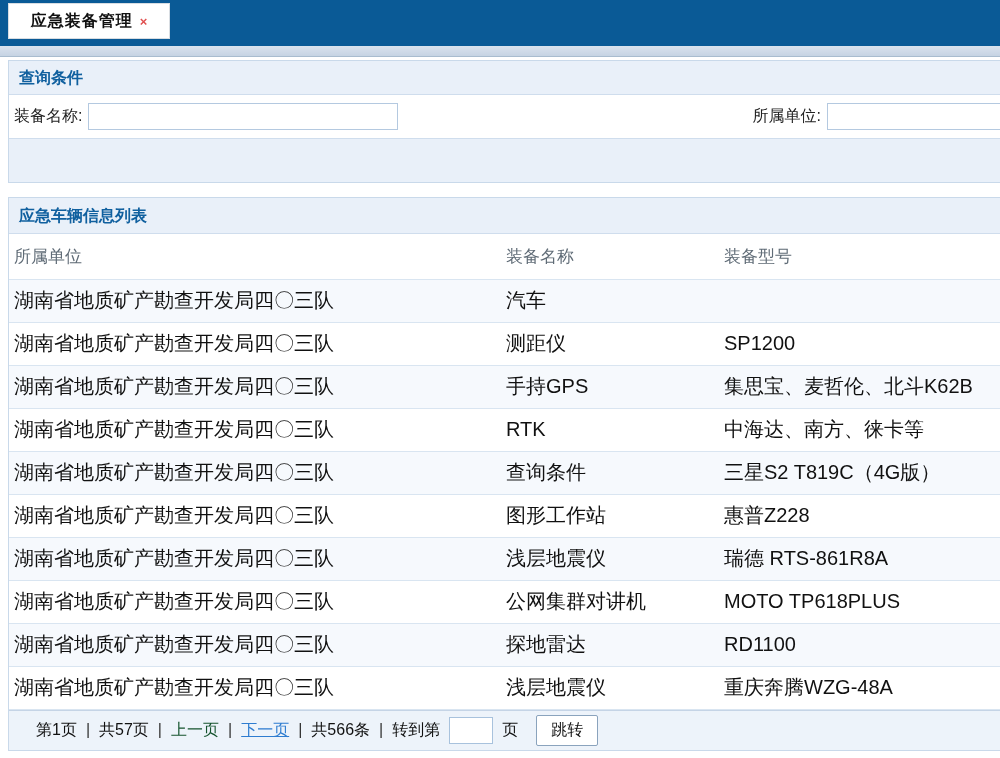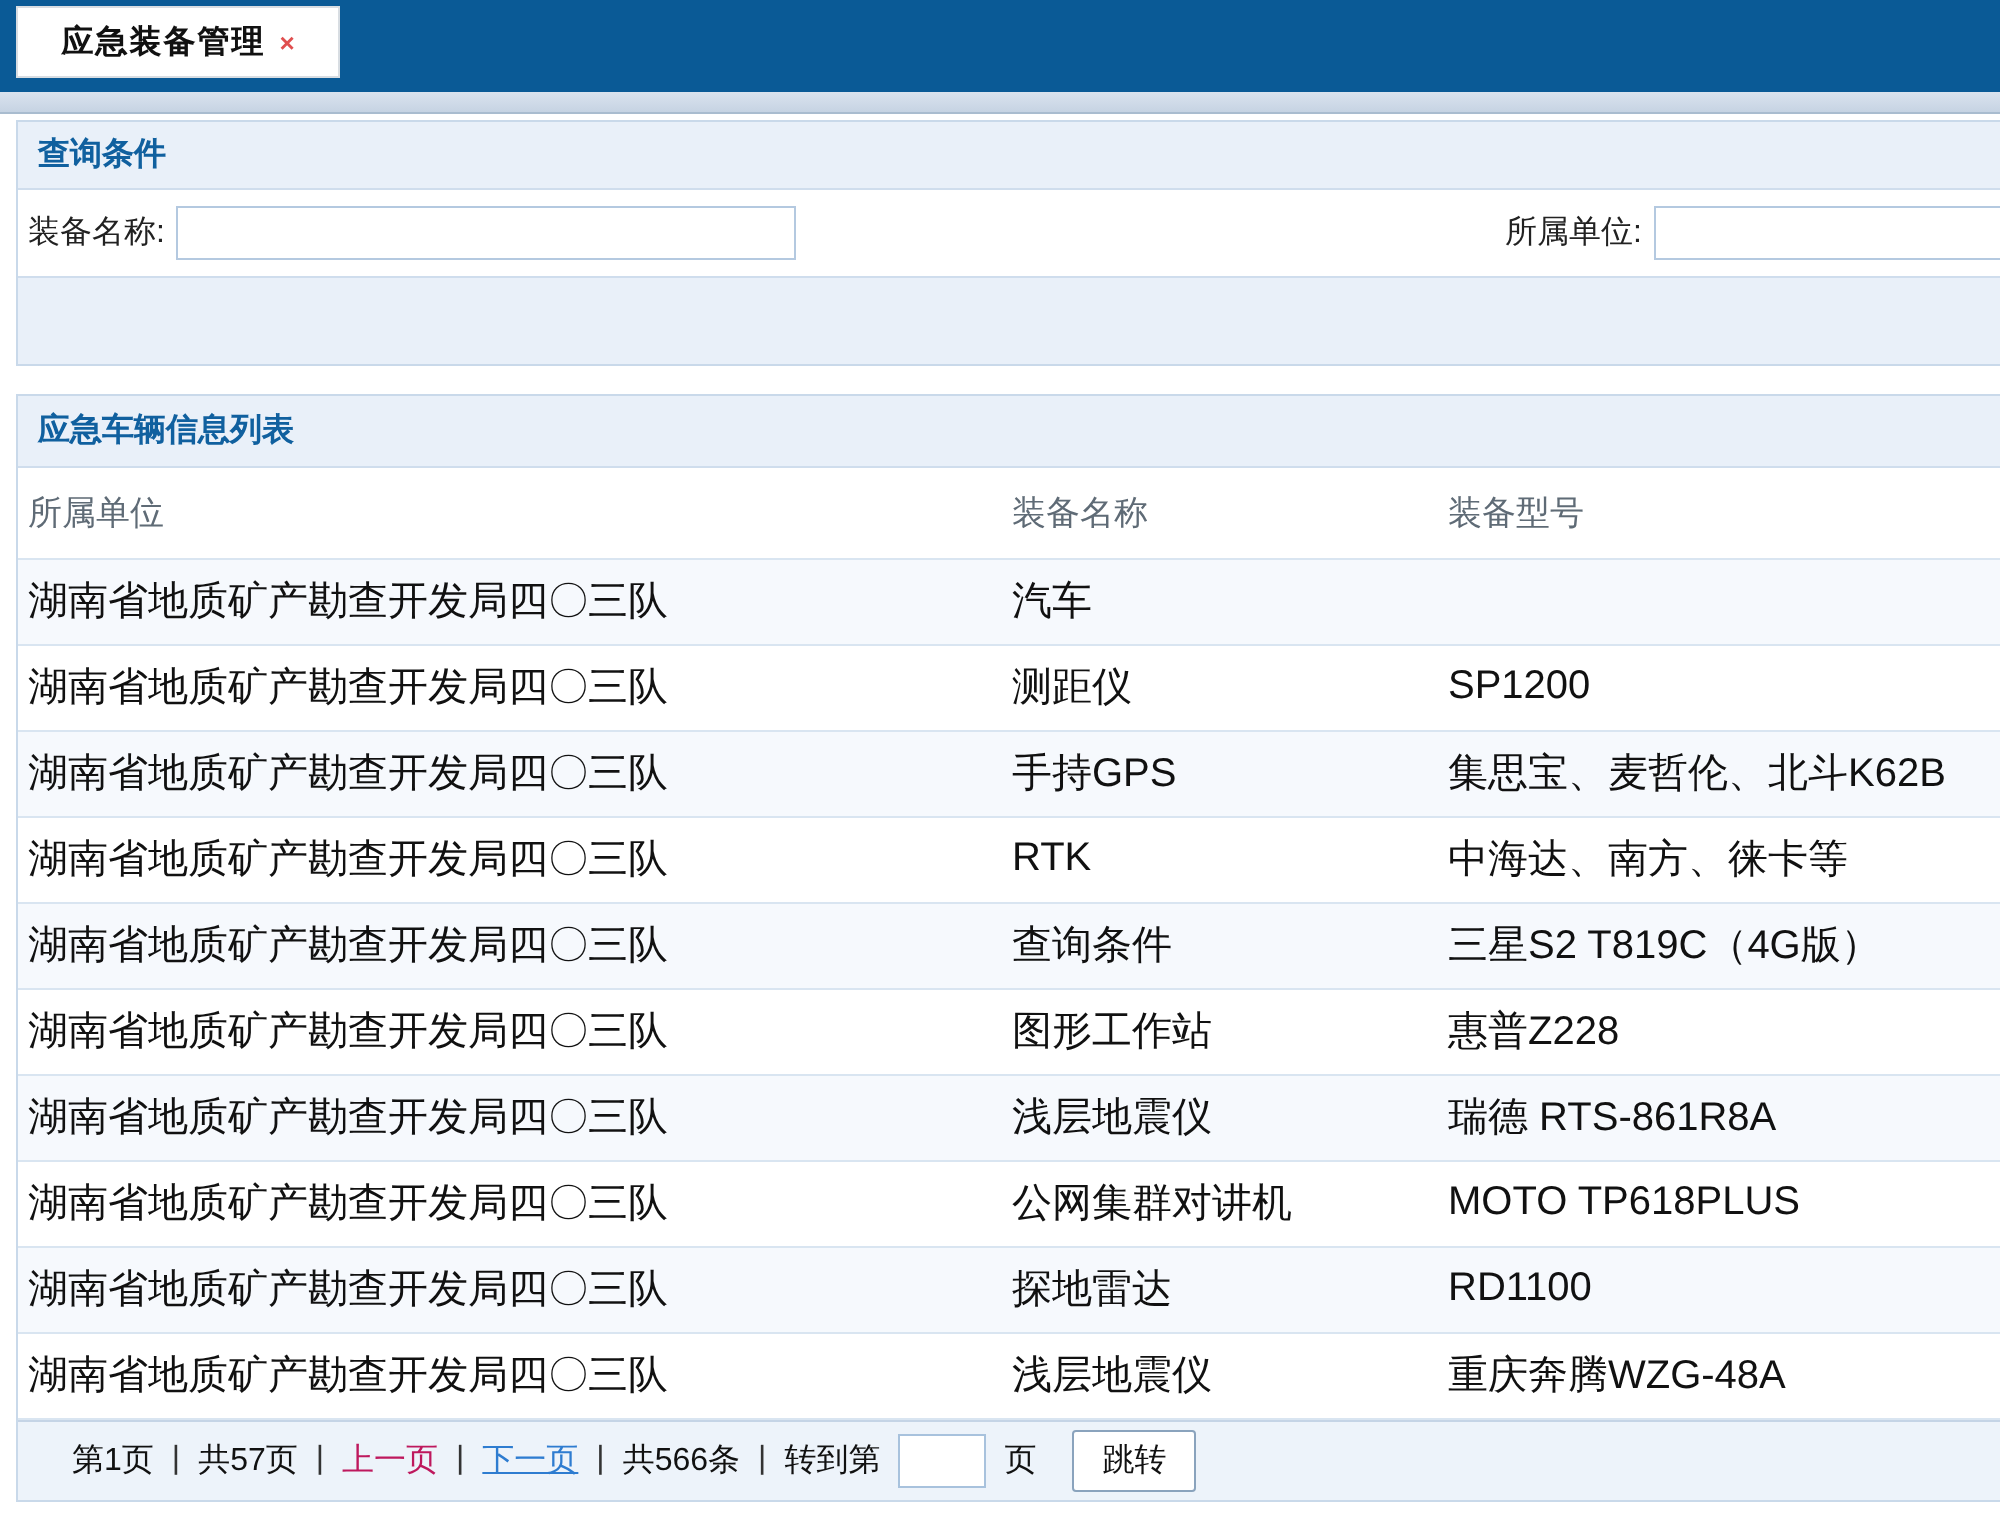--- a/index.html
+++ b/index.html
@@ -48,21 +48,21 @@
              border-bottom:1px solid #d9e5f1; white-space:nowrap; overflow:hidden; }
   tbody tr:nth-child(odd) td { background:#f6f9fd; }
   tbody tr:nth-child(even) td { background:#fff; }
 
   
   .pager { height:40px; background:#edf3fa; border-top:1px solid #c5d4e6;
            display:flex; align-items:center; padding-left:27px; font-size:16px; color:#111; }
   .pager > * { margin-right:9px; }
   .sep { color:#333; }
   .pager-link { color:#2e7cd0; text-decoration:underline; cursor:pointer; }
-  .pager-prev { color:#be185d; cursor:pointer; }
+  .pager-prev { color:#14532d; cursor:pointer; }
   .goto-input { width:44px; height:27px; border:1px solid #a8c2dd; background:#fff;
                 font-size:15px; text-align:center; outline:none; }
   .jump-btn { width:62px; height:31px; background:#fff; border:1px solid #8aa3bd;
               border-radius:2px; font-size:16px; color:#111; cursor:pointer; margin-left:9px; }
 </style>
 </head>
 <body>
 
 <div class="page">
 

